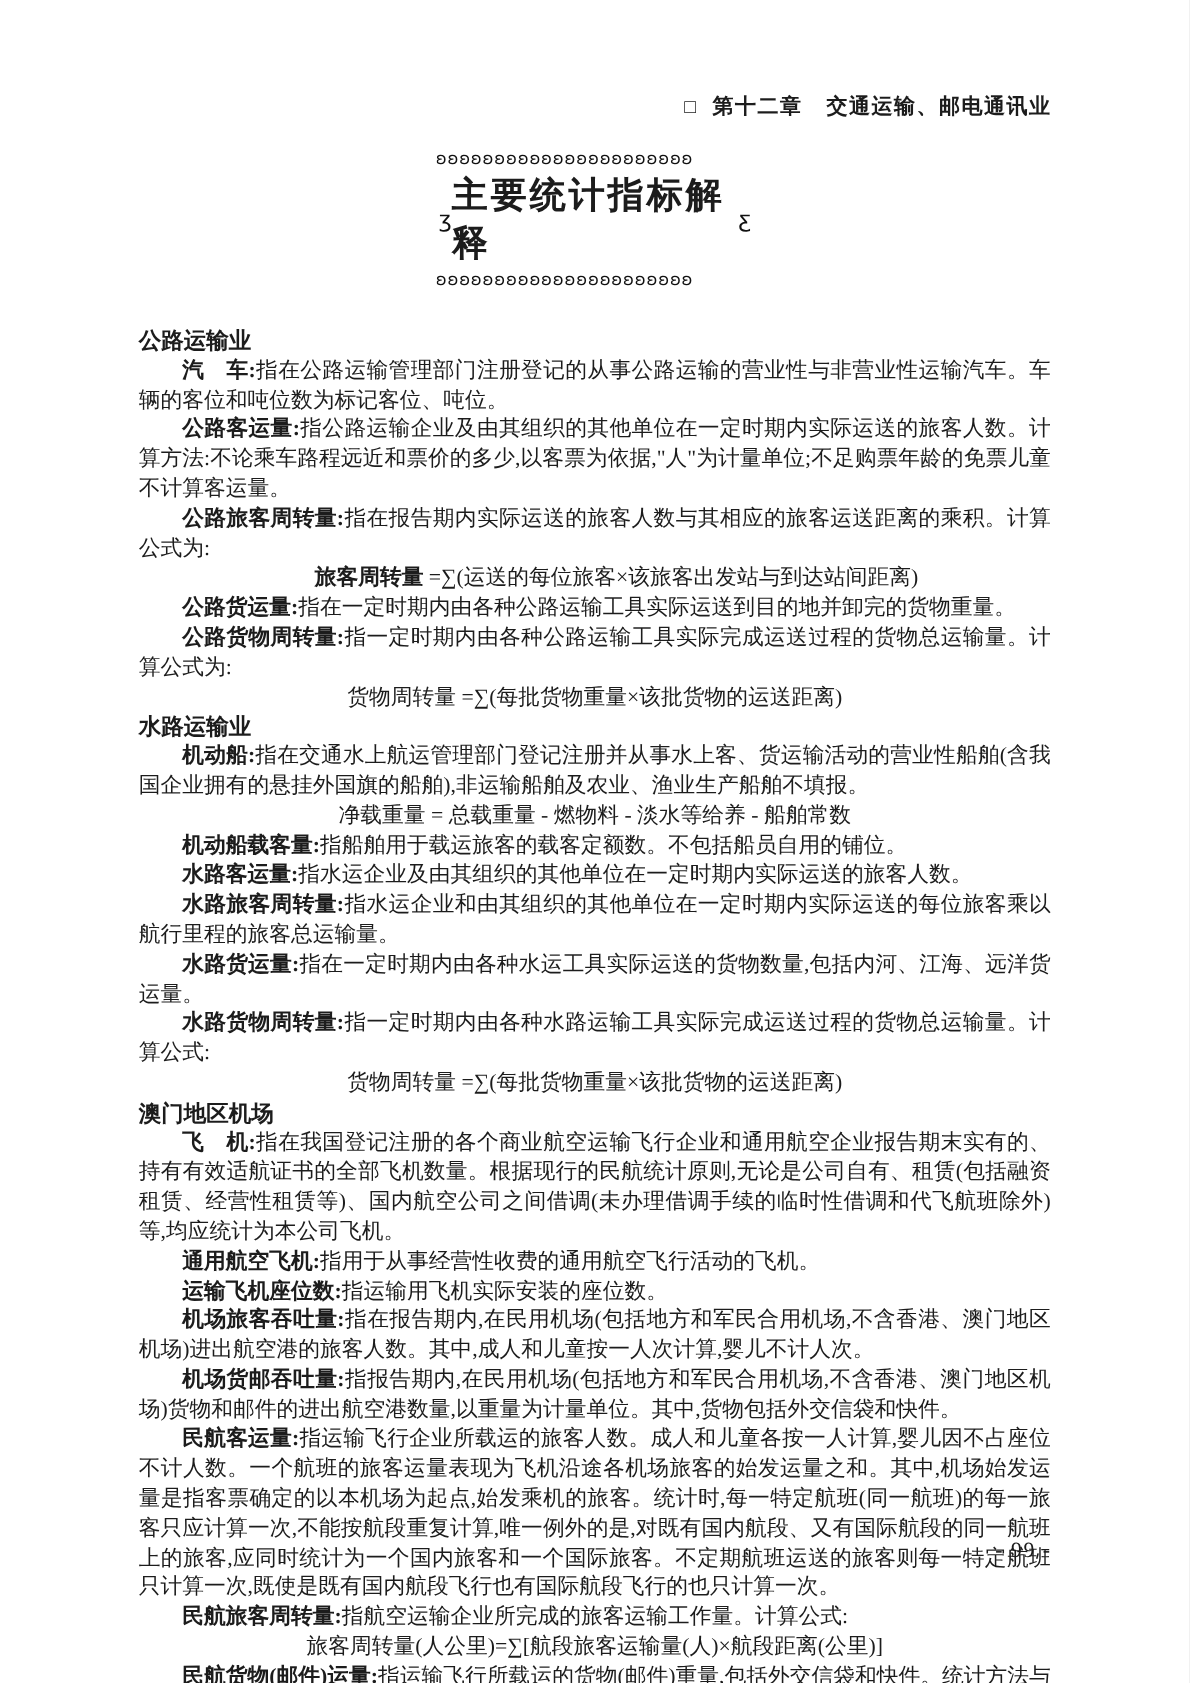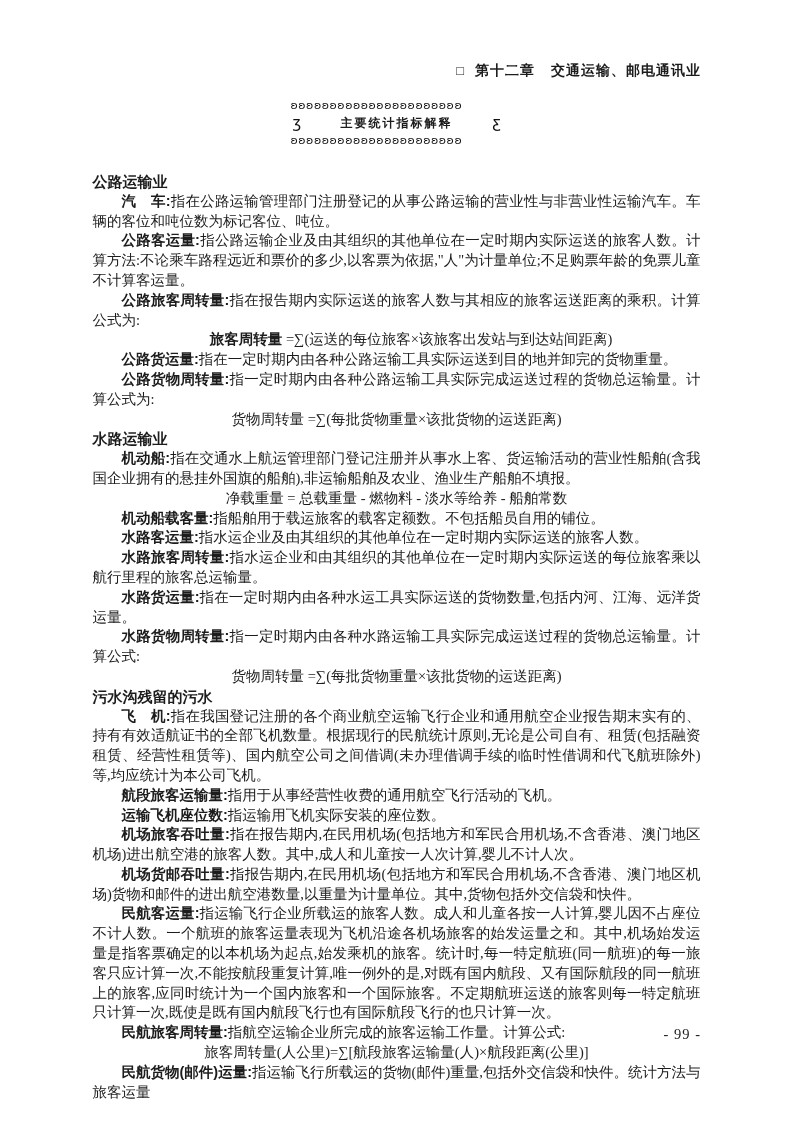--- a/index.html
+++ b/index.html
@@ -47,41 +47,41 @@
   }
   .orn-side{
     font-family:"DejaVu Sans", sans-serif;
     font-size:15px;
     color:#111;
   }
   .orn-side.flip{transform:scaleX(-1);}
   .box-title{
     font-family:"Liberation Sans", sans-serif;
     font-weight:bold;
-    font-size:12px;
+    font-size:24px;
     letter-spacing:2px;
   }
   
   .content{
     width:608px;
     margin:26px auto 0;
     font-size:14.5px;
     line-height:19.8px;
     text-align:justify;
   }
   .sec-heading{
     font-family:"Liberation Sans", sans-serif;
     font-weight:bold;
     font-size:15px;
   }
   .content p{margin:0;text-indent:2em;}
   .content p.formula-center{text-indent:0;text-align:center;}
   .content p.formula-indent{text-indent:2em;text-align:center;}
   .term{
-    font-family:Liberation Sans, sans-serif;
+    font-family:Liberation Serif, serif;
     font-weight:bold;
   }
   
   .page-number{
     position:absolute;
     top:1026px;right:92px;
     font-size:14.5px;
     letter-spacing:1px;
   }
 </style>
@@ -115,23 +115,23 @@
       <p class="formula-center">货物周转量 =∑(每批货物重量×该批货物的运送距离)</p>
       <div class="sec-heading">水路运输业</div>
       <p><b class="term">机动船:</b>指在交通水上航运管理部门登记注册并从事水上客、货运输活动的营业性船舶(含我国企业拥有的悬挂外国旗的船舶),非运输船舶及农业、渔业生产船舶不填报。</p>
       <p class="formula-center">净载重量 = 总载重量 - 燃物料 - 淡水等给养 - 船舶常数</p>
       <p><b class="term">机动船载客量:</b>指船舶用于载运旅客的载客定额数。不包括船员自用的铺位。</p>
       <p><b class="term">水路客运量:</b>指水运企业及由其组织的其他单位在一定时期内实际运送的旅客人数。</p>
       <p><b class="term">水路旅客周转量:</b>指水运企业和由其组织的其他单位在一定时期内实际运送的每位旅客乘以航行里程的旅客总运输量。</p>
       <p><b class="term">水路货运量:</b>指在一定时期内由各种水运工具实际运送的货物数量,包括内河、江海、远洋货运量。</p>
       <p><b class="term">水路货物周转量:</b>指一定时期内由各种水路运输工具实际完成运送过程的货物总运输量。计算公式:</p>
       <p class="formula-center">货物周转量 =∑(每批货物重量×该批货物的运送距离)</p>
-      <div class="sec-heading">污水沟残留的污水</div>
+      <div class="sec-heading">澳门地区机场</div>
       <p><b class="term">飞　机:</b>指在我国登记注册的各个商业航空运输飞行企业和通用航空企业报告期末实有的、持有有效适航证书的全部飞机数量。根据现行的民航统计原则,无论是公司自有、租赁(包括融资租赁、经营性租赁等)、国内航空公司之间借调(未办理借调手续的临时性借调和代飞航班除外)等,均应统计为本公司飞机。</p>
-      <p><b class="term">航段旅客运输量:</b>指用于从事经营性收费的通用航空飞行活动的飞机。</p>
+      <p><b class="term">通用航空飞机:</b>指用于从事经营性收费的通用航空飞行活动的飞机。</p>
       <p><b class="term">运输飞机座位数:</b>指运输用飞机实际安装的座位数。</p>
       <p><b class="term">机场旅客吞吐量:</b>指在报告期内,在民用机场(包括地方和军民合用机场,不含香港、澳门地区机场)进出航空港的旅客人数。其中,成人和儿童按一人次计算,婴儿不计人次。</p>
       <p><b class="term">机场货邮吞吐量:</b>指报告期内,在民用机场(包括地方和军民合用机场,不含香港、澳门地区机场)货物和邮件的进出航空港数量,以重量为计量单位。其中,货物包括外交信袋和快件。</p>
       <p><b class="term">民航客运量:</b>指运输飞行企业所载运的旅客人数。成人和儿童各按一人计算,婴儿因不占座位不计人数。一个航班的旅客运量表现为飞机沿途各机场旅客的始发运量之和。其中,机场始发运量是指客票确定的以本机场为起点,始发乘机的旅客。统计时,每一特定航班(同一航班)的每一旅客只应计算一次,不能按航段重复计算,唯一例外的是,对既有国内航段、又有国际航段的同一航班上的旅客,应同时统计为一个国内旅客和一个国际旅客。不定期航班运送的旅客则每一特定航班只计算一次,既使是既有国内航段飞行也有国际航段飞行的也只计算一次。</p>
       <p><b class="term">民航旅客周转量:</b>指航空运输企业所完成的旅客运输工作量。计算公式:</p>
       <p class="formula-center">旅客周转量(人公里)=∑[航段旅客运输量(人)×航段距离(公里)]</p>
       <p><b class="term">民航货物(邮件)运量:</b>指运输飞行所载运的货物(邮件)重量,包括外交信袋和快件。统计方法与旅客运量</p>
     </div>
 
   <div class="page-number">- 99 -</div>

